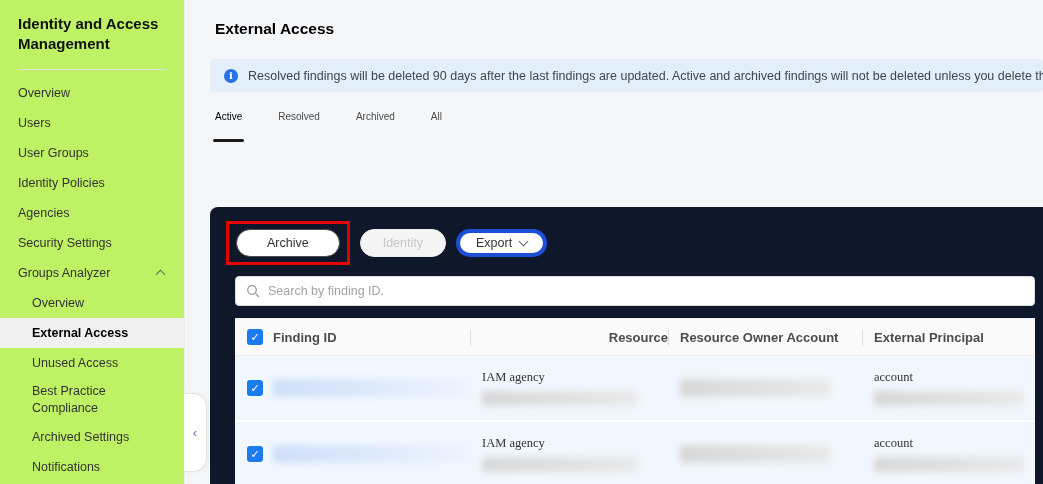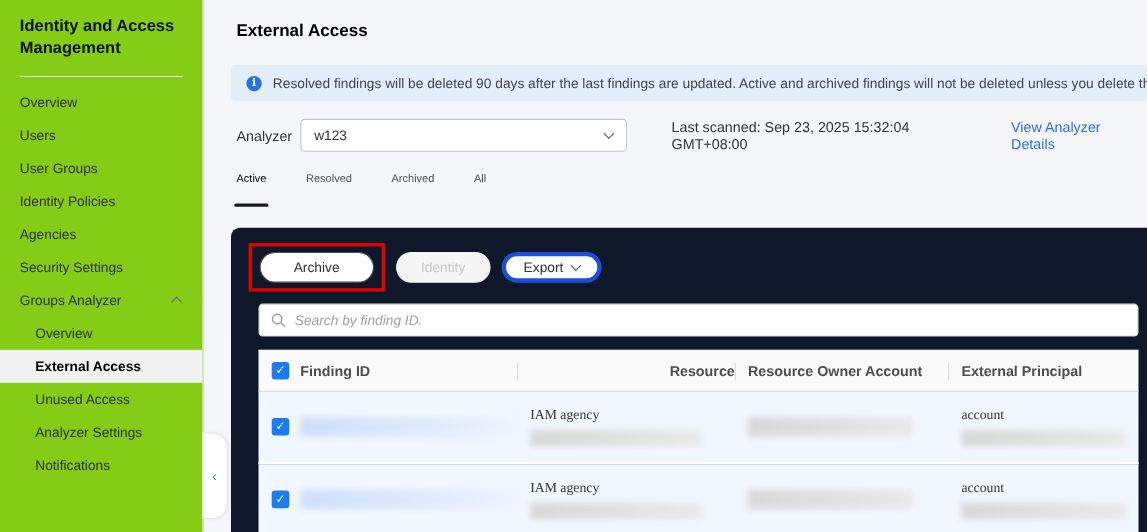--- a/index.html
+++ b/index.html
@@ -1,21 +1,21 @@
 <!DOCTYPE html>
 <html><head>
 <meta charset="utf-8">
 <style>
   * { margin:0; padding:0; box-sizing:border-box; }
   html,body { background:#fff; }
   body { font-family:"Liberation Sans","DejaVu Sans",sans-serif; }
   #app { position:relative; width:1043px; height:484px; overflow:hidden; background:#f5f6f8; }
 
   
-  .sidebar { position:absolute; left:0; top:0; width:185px; height:100%; background:#84cc16; border-right:1px solid #ececec; z-index:2; }
+  .sidebar { position:absolute; left:0; top:0; width:185px; height:100%; background:#bef264; border-right:1px solid #ececec; z-index:2; }
   .sb-title { padding:14px 18px 12px 18px; font-size:15px; font-weight:bold; color:#111; line-height:1.35; }
   .sb-divider { margin:2px 18px 8px 18px; border-top:1px solid #e2e2e2; }
   .sb-item { height:30px; display:flex; align-items:center; padding:0 20px 0 18px; font-size:12.5px; color:#333; cursor:pointer; }
   .sb-item .spacer { flex:1; }
   .sb-sub { height:30px; display:flex; align-items:center; padding-left:32px; font-size:12.5px; color:#333; cursor:pointer; }
   .sb-sub.two-line { height:44px; line-height:1.35; align-items:center; }
   .sb-sub.two-line span { display:block; width:110px; }
   .sb-sub.selected { background:#f1f1f1; font-weight:bold; color:#000; }
   .chev { display:inline-block; width:7px; height:7px; border-right:1.4px solid #666; border-bottom:1.4px solid #666; }
   .chev.up { transform:rotate(-135deg); margin-top:4px; }
@@ -52,21 +52,21 @@
 
   .toolbar { display:flex; align-items:center; padding:14px 0 0 16px; height:57px; }
   .red-box { border:3px solid #e60000; padding:5px 7px; display:inline-flex; }
   .btn { height:28px; border-radius:15px; font-size:12.5px; display:inline-flex; align-items:center; justify-content:center; background:#fff; cursor:pointer; }
   .btn-archive { border:1px solid #4c4c4c; color:#333; padding:0 30px; }
   .btn-disabled { border:1px solid #ededed; background:#f5f5f5; color:#c6c6c6; padding:0 22px; margin-left:10px; cursor:default; }
   .btn-export { border:4px solid #1d4ed8; color:#333; padding:0 16px; margin-left:10px; }
   .btn-export .chev { border-color:#666; margin-left:8px; }
 
   .search-bar { margin:12px 8px 0 25px; height:30px; border:1px solid #dcdcdc; border-radius:4px; display:flex; align-items:center; padding:0 10px; background:#fff; }
-  .search-bar input { border:none; outline:none; flex:1; font-size:12.5px; color:#333; margin-left:8px; font-family:inherit; background:transparent;font-style:italic; }
+  .search-bar input { border:none; outline:none; flex:1; font-size:12.5px; color:#333; margin-left:8px; font-family:inherit; background:transparent; }
   .search-bar input::placeholder { color:#a3a3a3; }
 
   .table { margin:12px 8px 0 25px; }
   .thead { display:flex; height:38px; background:#fafafa; border-top:1px solid #f0f0f0; border-bottom:1px solid #ededed; align-items:center; }
   .hcell { font-size:13px; font-weight:bold; color:#4c4c4c; display:flex; align-items:center; padding-left:12px; height:100%; position:relative; }
   .hcell:not(.c1)::before { content:""; position:absolute; left:0; top:11px; width:1px; height:16px; background:#dcdcdc; }
   .c1 { width:235px; } .c2 { width:198px;justify-content:flex-end; } .c3 { width:194px; } .c4 { flex:1; }
 
   .trow { display:flex; height:66px; background:#f1f7fe; border-bottom:2px solid #fff; }
   .tcell { padding-left:12px; display:flex; }
@@ -119,49 +119,43 @@
     </div>
     <div class="sb-sub">
         <span>Overview</span>
       </div>
     <div class="sb-sub selected">
         <span>External Access</span>
       </div>
     <div class="sb-sub">
         <span>Unused Access</span>
       </div>
-    <div class="sb-sub">
-        <span>Analyzer Settings</span>
+    <div class="sb-sub two-line">
+        <span>Best Practice Compliance</span>
+      </div>
+    <div class="sb-sub">
+        <span>Archived Settings</span>
       </div>
     <div class="sb-sub">
         <span>Notifications</span>
       </div>
   </div>
 
   <div class="collapse-handle">
     <span class="lt">‹</span>
   </div>
 
   <div class="main">
     <div class="page-title">External Access</div>
 
     <div class="banner">
       <span class="info-icon">i</span>
       <span class="banner-text">Resolved findings will be deleted 90 days after the last findings are updated. Active and archived findings will not be deleted unless you delete the ana</span>
     </div>
 
-    <div class="analyzer-row">
-      <span class="analyzer-label">Analyzer</span>
-      <div class="select-box">
-        <span class="select-value">w123</span>
-        <span class="chev down"></span>
-      </div>
-      <span class="last-scanned">Last scanned: Sep 23, 2025 15:32:04 GMT+08:00</span>
-      <span class="details-link">View Analyzer Details</span>
-    </div>
 
     <div class="tabs">
       <div class="tab active">Active</div>
       <div class="tab">Resolved</div>
       <div class="tab">Archived</div>
       <div class="tab">All</div>
     </div>
 
     <div class="card">
 

